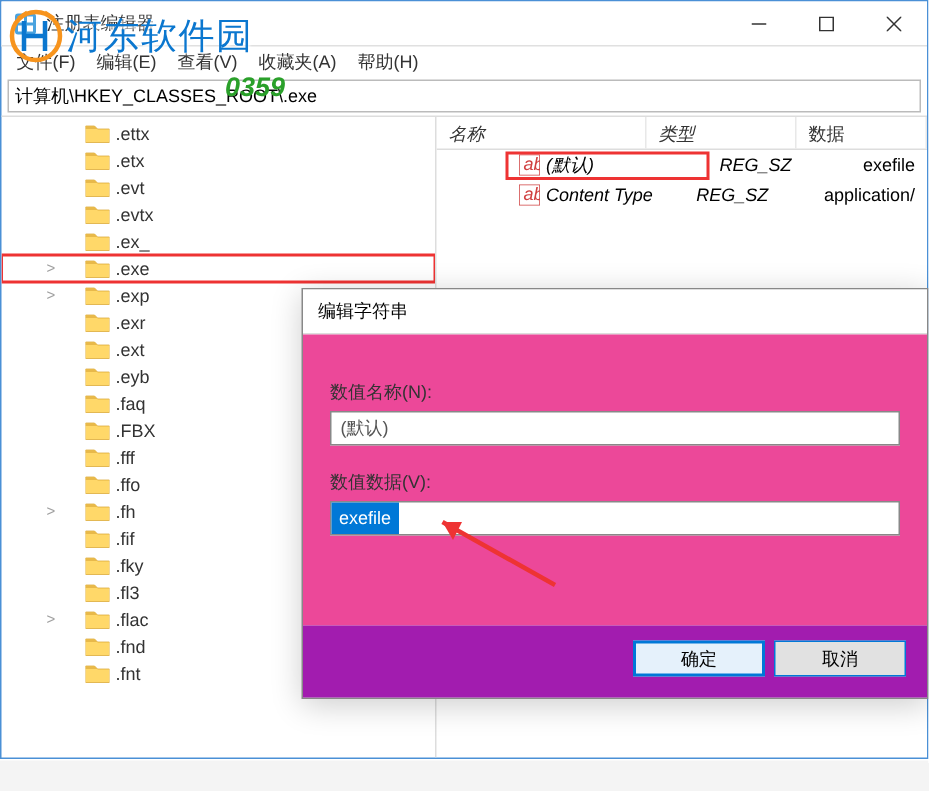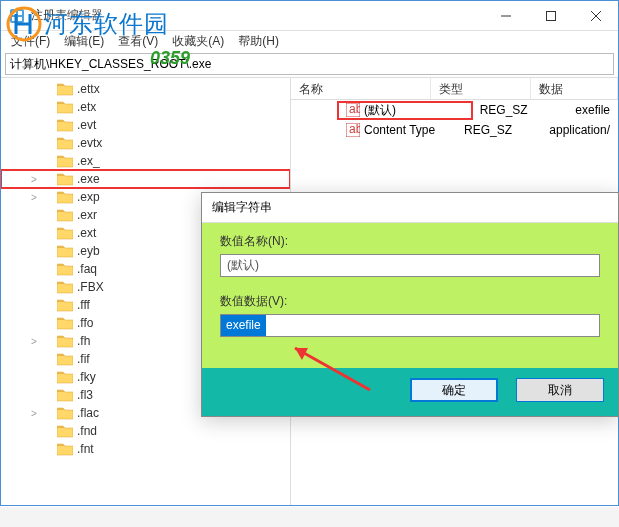--- a/index.html
+++ b/index.html
@@ -28,47 +28,47 @@
   
   .tree-item { display: flex; align-items: center; height: 18px; padding-left: 56px; position: relative; white-space: nowrap; }
   .tree-item .expander { position: absolute; left: 30px; width: 10px; color: #a0a0a0; font-size: 10px; }
   .tree-item .folder-icon { width: 16px; height: 14px; margin-right: 4px; flex-shrink: 0; }
   .tree-item .label { color: #333; }
   .tree-item.selected-box { outline: 2px solid #e33; outline-offset: -1px; }
   
   .list-pane { flex: 1; overflow: auto; }
   .list-header { display: flex; height: 22px; border-bottom: 1px solid #ddd; background: #fff; }
   .list-header .col { padding: 3px 8px; border-right: 1px solid #e8e8e8; color: #333; }
-  .col-name { width: 140px; }
-  .col-type { width: 100px; }
+  .col-name { width: 140px; font-style: italic; }
+  .col-type { width: 100px; font-style: italic; }
   .col-data { flex: 1; }
   
   .list-row { display: flex; height: 20px; align-items: center; margin-left: 47px; }
   .list-row .cell { padding: 0 8px; display: flex; align-items: center; gap: 4px; }
   .list-row .val-icon { width: 14px; height: 14px; flex-shrink: 0; }
   .list-row.highlighted .cell.col-name { outline: 2px solid #e33; outline-offset: -1px; }
   
   
   .watermark { position: absolute; top: 6px; left: 6px; z-index: 50; display: flex; align-items: center; pointer-events: none; }
   .wm-logo { width: 36px; height: 36px; }
   .wm-text { font-size: 24px; font-weight: normal; color: #0b77cf; text-shadow: 1px 1px 2px #fff; margin-left: 2px; letter-spacing: 1px; }
   .wm-code { position: absolute; top: 48px; left: 150px; color: #2aa02a; font-size: 18px; font-style: italic; font-weight: bold; z-index: 50; pointer-events: none; }
   
   
-  .dialog { position: absolute; left: 201px; top: 192px; width: 418px; height: 225px; background: #f0f0f0; border: 1px solid #888; box-shadow: 0 4px 20px rgba(0,0,0,0.2); z-index: 100; display: flex; flex-direction: column; }
+  .dialog { position: absolute; left: 201px; top: 192px; width: 418px; height: 274px; background: #f0f0f0; border: 1px solid #888; box-shadow: 0 4px 20px rgba(0,0,0,0.2); z-index: 100; display: flex; flex-direction: column; }
   .dialog-title { height: 30px; background: #fff; display: flex; align-items: center; padding: 0 10px; border-bottom: 1px solid #ddd; }
-  .dialog-body { flex: 1; padding: 8px 18px 8px 18px; background: #bef264; display: flex; flex-direction: column; gap: 4px; }
+  .dialog-body { flex: 1; padding: 28px 18px 8px 18px; background: #ec4899; display: flex; flex-direction: column; gap: 4px; }
   .dialog-label { color: #333; margin-top: 2px; }
   .dialog-input { width: 100%; height: 23px; border: 1px solid #888; padding: 0 6px; background: #fff; font-size: 12px; }
   .dialog-input.readonly { background: #fff; color: #555; }
   .dialog-input.selected-text { background: #fff; }
   .dialog-input.selected-text::selection { background: #0078d7; color: #fff; }
   .sel-wrap { position: relative; width: 100%; }
   .sel-highlight { position: absolute; left: 1px; top: 1px; height: 21px; background: #0078d7; color: #fff; padding: 3px 5px 0 5px; font-size: 12px; pointer-events: none; }
-  .dialog-buttons { display: flex; justify-content: flex-end; gap: 18px; padding: 10px 14px 14px 0; background: #14b8a6; }
+  .dialog-buttons { display: flex; justify-content: flex-end; gap: 6px; padding: 10px 14px 14px 0; background: #a21caf; }
   .dialog-btn { width: 88px; height: 24px; border: 1px solid #0078d7; background: #e1e1e1; color: #000; display: flex; align-items: center; justify-content: center; }
   .dialog-btn.primary { border: 2px solid #0078d7; background: #e5f1fb; }
   
   .arrow { position: absolute; left: 280px; top: 340px; z-index: 120; pointer-events: none; }
   
   .bottom-strip { position: absolute; left: 0; bottom: 0; width: 619px; height: 20px; background: #f4f4f4; }
 </style>
 </head>
 <body>
 

